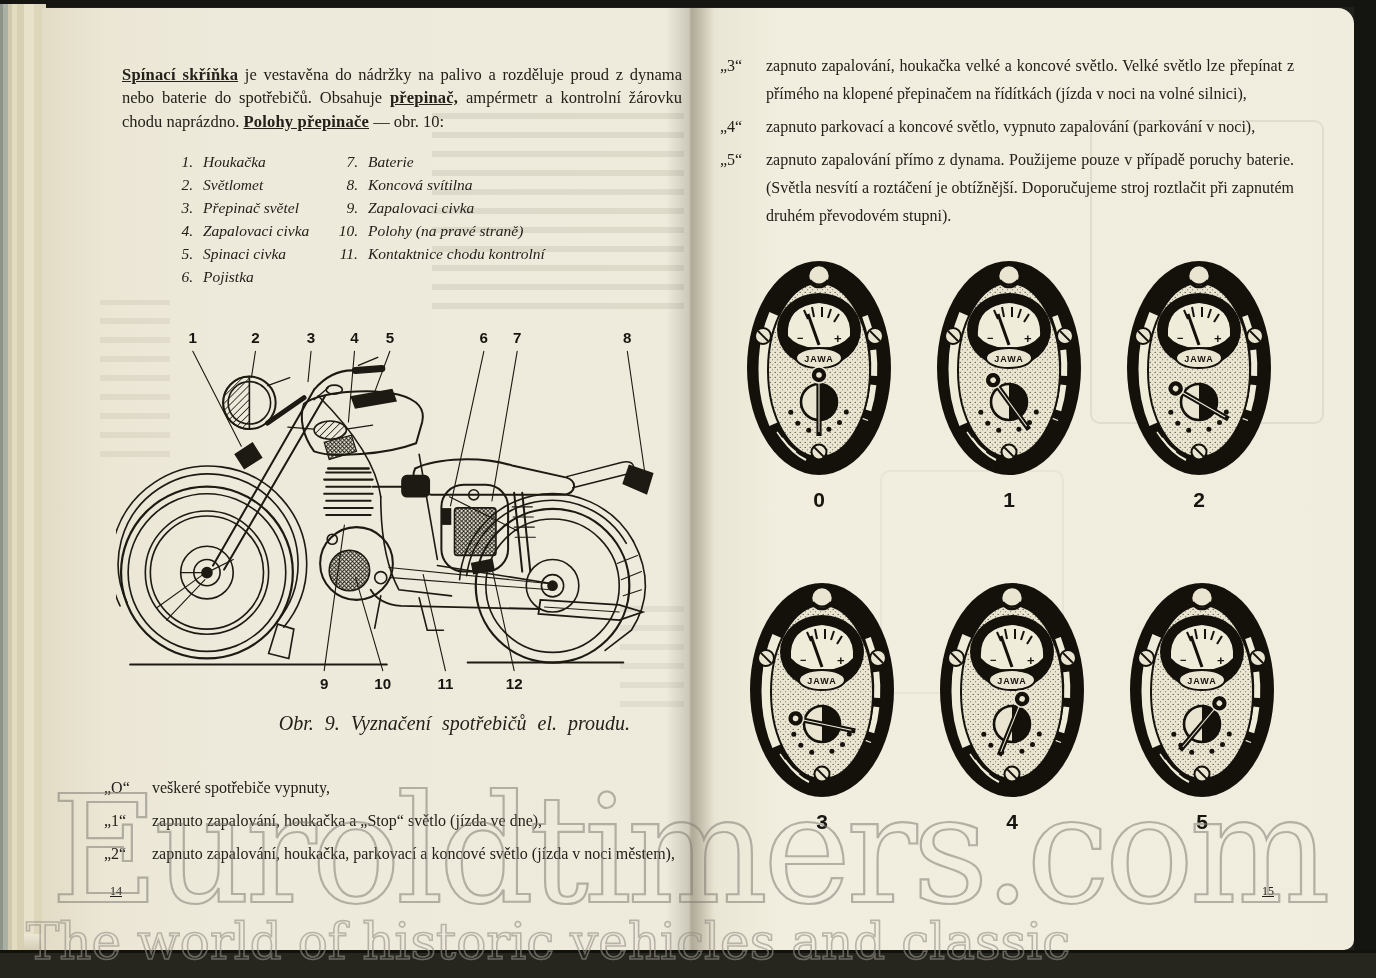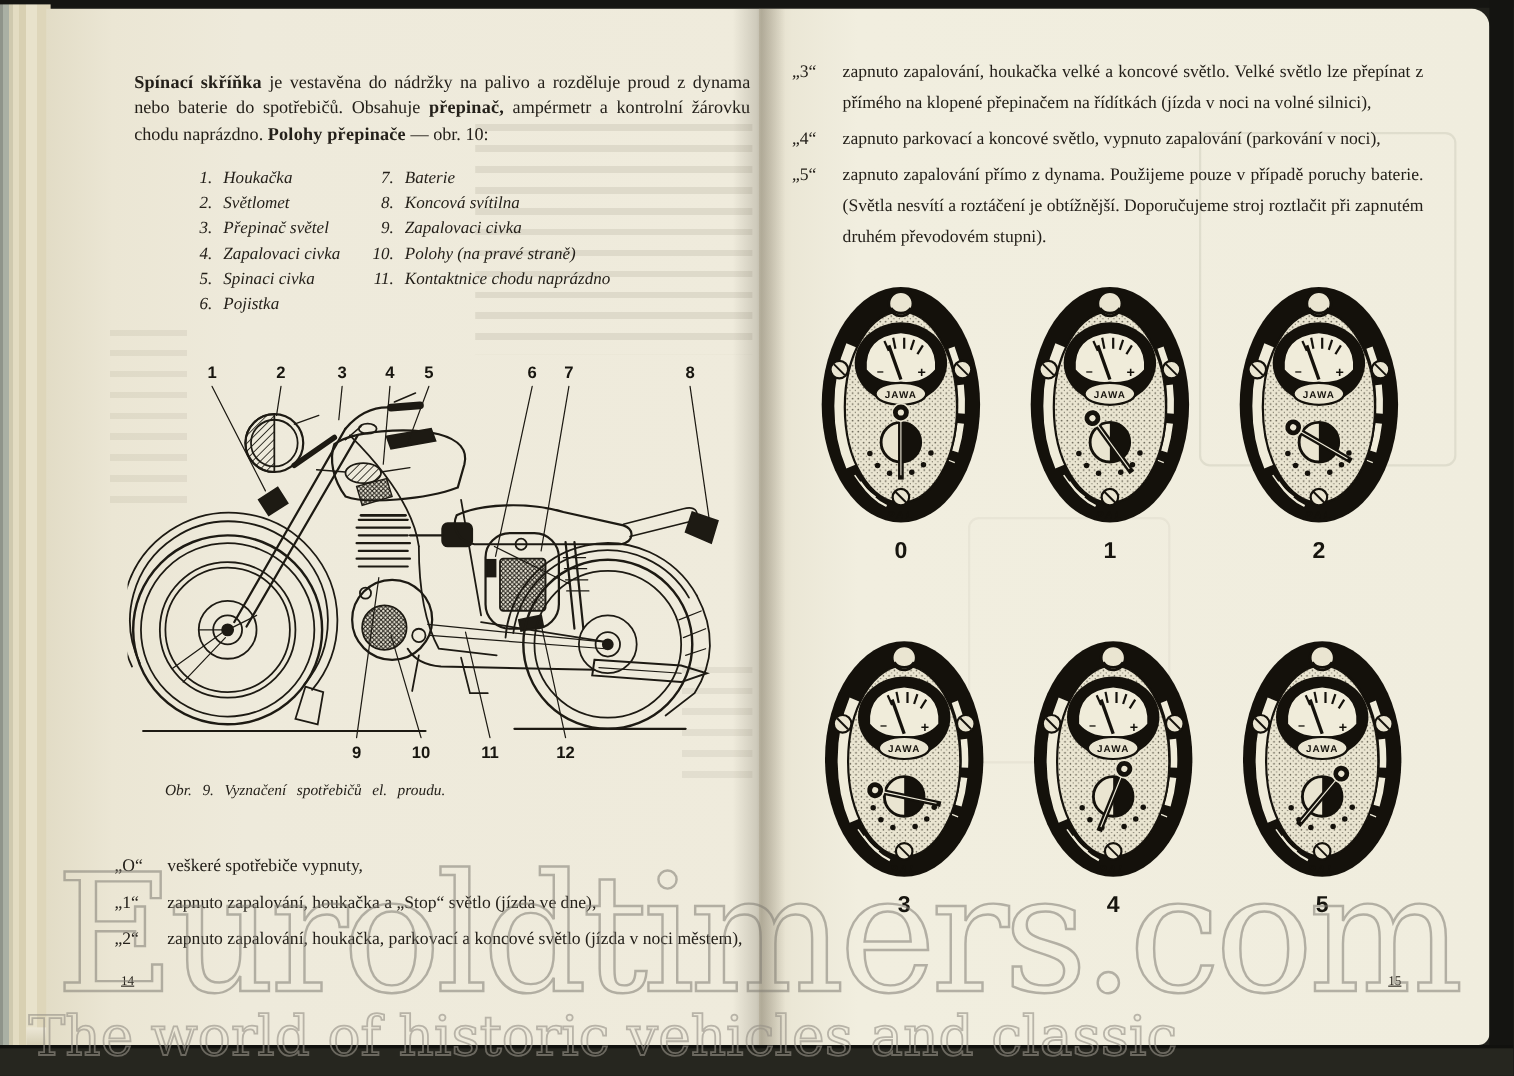--- a/index.html
+++ b/index.html
@@ -23,27 +23,27 @@
   .gutter{position:absolute;left:666px;top:8px;width:48px;height:942px;
      background:linear-gradient(90deg,rgba(60,55,40,0) 0,rgba(60,55,40,.18) 45%,rgba(60,55,40,.28) 55%,rgba(60,55,40,0) 100%);}
 
   
   .ghost{position:absolute;opacity:.12;filter:blur(.6px);pointer-events:none;
      background:repeating-linear-gradient(0deg,transparent 0 13px,#6e6753 13px 19px);}
   .ghost-box{position:absolute;border:2px solid rgba(110,103,83,.12);border-radius:10px;pointer-events:none;}
 
   
   .intro{position:absolute;left:122px;top:46px;width:560px;font-size:16.5px;line-height:23.5px;text-align:justify;}
-  .intro b{letter-spacing:.2px;}
+  .intro b{letter-spacing:.2px;text-decoration:underline;}
   .parts{position:absolute;top:150px;font-style:italic;font-size:15.5px;list-style:none;margin:0;padding:0;}
   .parts li{display:flex;line-height:23px;}
   .parts .pnum{width:28px;text-align:right;margin-right:10px;flex:none;}
   .parts-col1{left:165px;width:190px;}
   .parts-col2{left:330px;width:250px;}
-  .caption{position:absolute;font-style:italic;font-size:14px;word-spacing:6px;text-align:left;}
+  .caption{position:absolute;font-style:italic;font-size:20px;word-spacing:6px;text-align:right;}
   .cap9{left:150px;top:712px;width:480px;}
   .cap10{left:770px;top:850px;width:480px;}
   .pos-list{position:absolute;font-size:16px;}
   .pos-row{display:flex;margin-bottom:5px;}
   .pos-key{flex:none;text-align:left;}
   .pos-text{line-height:28px;text-align:justify;}
   .list-a{left:104px;top:774px;width:600px;}
   .list-a .pos-key{width:48px;line-height:28px;}
   .list-a .pos-text{width:552px;font-family:Liberation Serif, serif;}
   .list-b{left:720px;top:52px;width:574px;}
@@ -160,21 +160,21 @@
     <span class="plabel">Zapalovaci civka</span>
   </li>
 
   <li class="part">
     <span class="pnum">10.</span>
     <span class="plabel">Polohy (na pravé straně)</span>
   </li>
 
   <li class="part">
     <span class="pnum">11.</span>
-    <span class="plabel">Kontaktnice chodu naprázdno</span>
+    <span class="plabel">Kontaktnice chodu kontrolní</span>
   </li>
 
 </ul>
 
   <svg class="fig9" viewBox="0 0 570 378">
     <g stroke="#1d1a13" fill="none" stroke-width="1.6" stroke-linecap="round">
 
       <path d="M14,336 H268" stroke-width="2"></path>
       <path d="M348,334 H502" stroke-width="2"></path>
 

